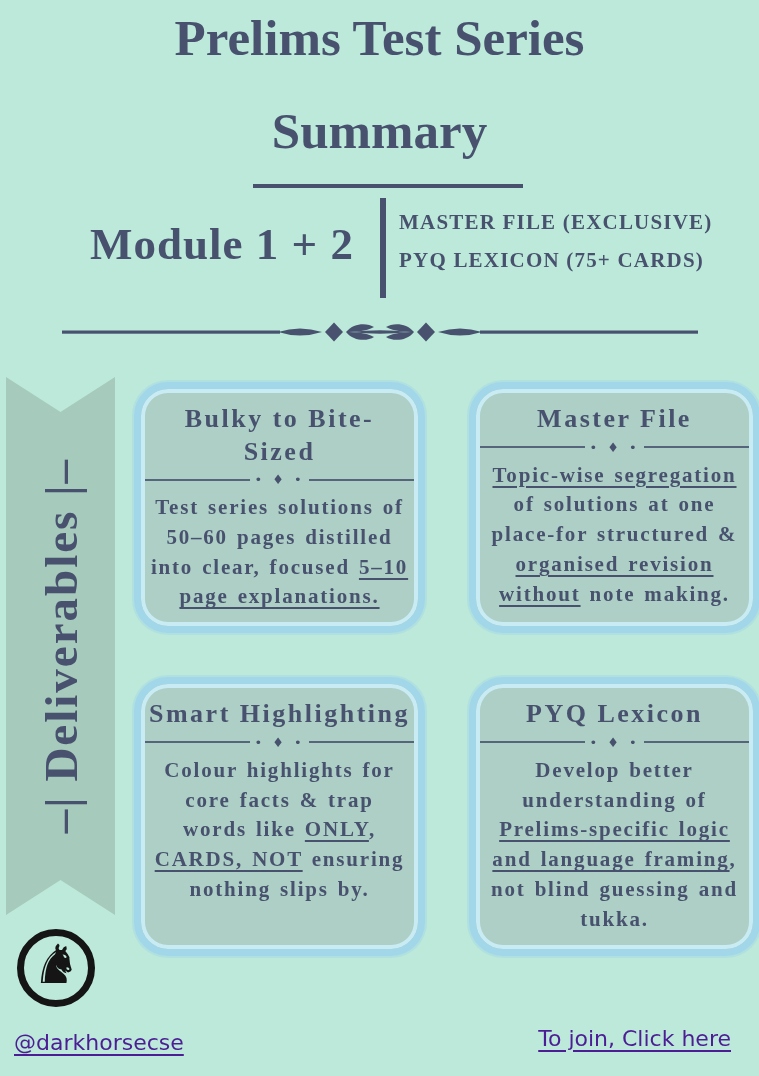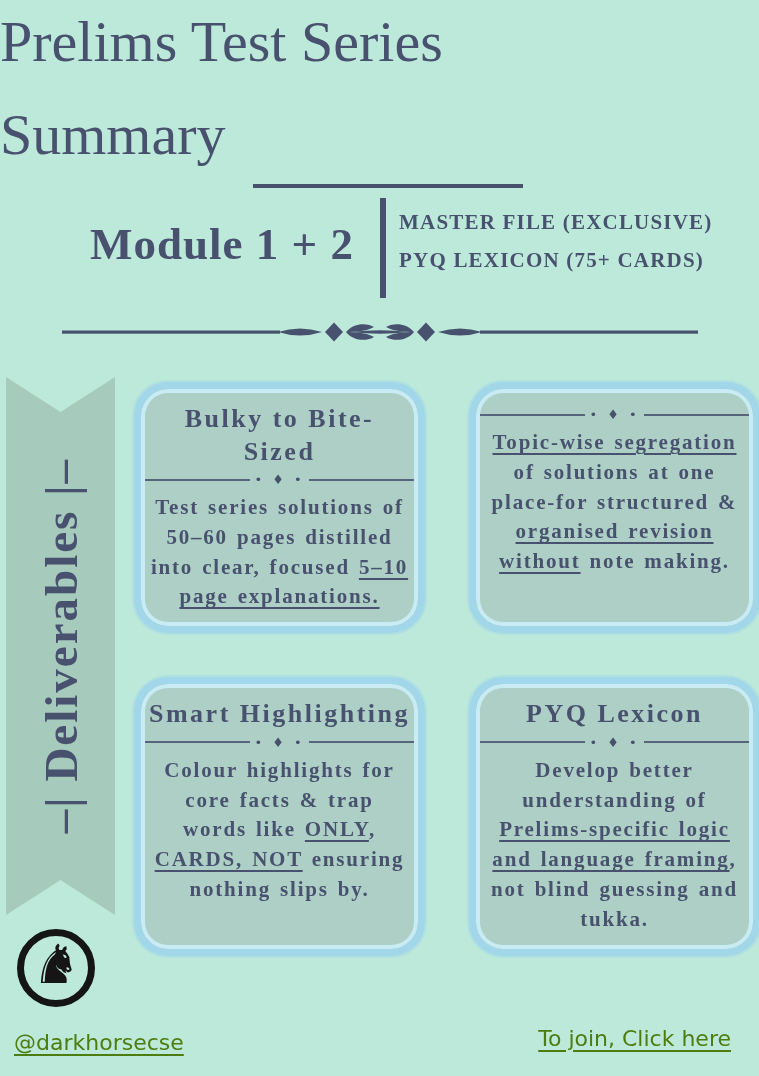--- a/index.html
+++ b/index.html
@@ -14,21 +14,21 @@
   * { margin:0; padding:0; box-sizing:border-box; }
   html,body { width:759px; height:1076px; }
   body {
     position:relative;
     background:var(--bg);
     color:var(--ink);
     font-family:"Liberation Serif","DejaVu Serif",serif;
     overflow:hidden;
   }
   
-  .title-line { position:absolute; left:0; right:0; font-size:58px; line-height:1.1; font-weight:400; }
+  .title-line { position:absolute; left:0; right:0; text-align:center; font-size:51px; line-height:1.1; font-weight:700; }
   .title-1 { top:10px; }
   .title-2 { top:103px; }
   .title-underline { position:absolute; left:253px; top:184px; width:270px; height:4px; background:var(--ink); }
 
   
   .module-label { position:absolute; left:90px; top:218px; font-size:45px; font-weight:600; letter-spacing:1px; }
   .module-vbar { position:absolute; left:380px; top:198px; width:6px; height:100px; background:var(--ink); }
   .module-features { position:absolute; left:399px; top:210px; display:flex; flex-direction:column; gap:13px;justify-content:center; }
   .module-feature { font-size:21px; font-weight:bold; letter-spacing:1.2px; }
 
@@ -75,21 +75,21 @@
     border:7px solid var(--logo); border-radius:50%;
     display:flex; align-items:center; justify-content:center;
     background:transparent;
   }
   .logo .knight {
     font-family:"DejaVu Sans",sans-serif; font-size:54px; line-height:1;
     color:var(--logo); transform:scaleX(-1); margin-top:-6px;
   }
   .footer-link {
     position:absolute; font-family:"DejaVu Sans","Liberation Sans",sans-serif;
-    font-size:22px; color:#4d7c0f; text-decoration:underline; cursor:pointer;
+    font-size:22px; color:#4c1d95; text-decoration:underline; cursor:pointer;
   }
   .handle { left:14px; top:1030px; }
   .join { right:28px; top:1026px; }
 </style>
 </head>
 <body>
 
 <div class="title-line title-1">Prelims Test Series</div>
 <div class="title-line title-2">Summary</div>
 <div class="title-underline"></div>
@@ -129,20 +129,21 @@
 
   <div class="card">
     <div class="card-title">Bulky to Bite-Sized</div>
     <div class="card-divider">
       <span class="ornament">• ♦ •</span>
     </div>
     <div class="card-body"><span>Test series solutions of 50–60 pages distilled into clear, focused </span><u>5–10 page explanations.</u></div>
   </div>
 
   <div class="card">
+    <div class="card-title">Master File</div>
     <div class="card-divider">
       <span class="ornament">• ♦ •</span>
     </div>
     <div class="card-body"><u>Topic-wise segregation</u><span> of solutions at one place-for structured &amp; </span><u>organised revision without</u><span> note making.</span></div>
   </div>
 
   <div class="card">
     <div class="card-title">Smart Highlighting</div>
     <div class="card-divider">
       <span class="ornament">• ♦ •</span>

